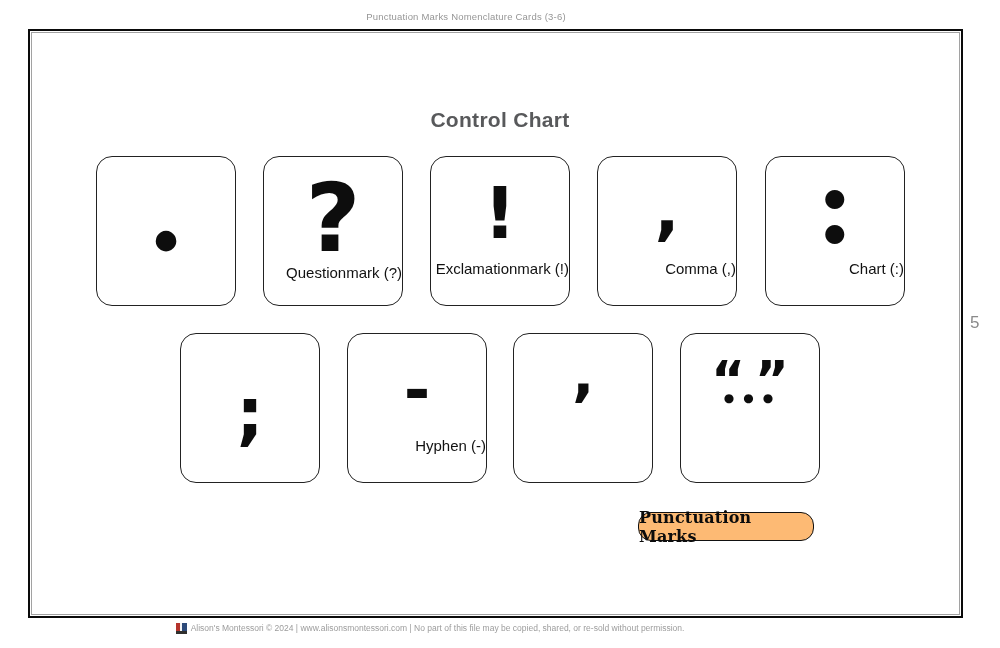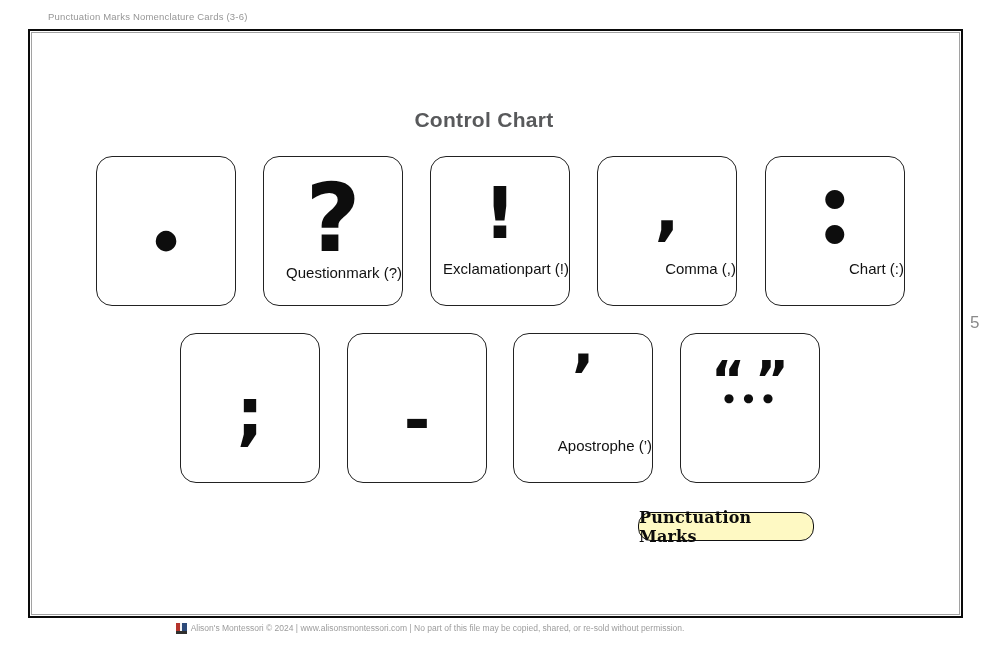--- a/index.html
+++ b/index.html
@@ -2,36 +2,36 @@
 <html><head>
 <meta charset="utf-8">
 <style>
   html,body{margin:0;padding:0;}
   body{
     width:1000px;height:648px;background:#ffffff;position:relative;overflow:hidden;
     font-family:"Liberation Sans", sans-serif;-webkit-font-smoothing:antialiased;
   }
   
   .doc-header{
-    position:absolute;top:11px;left:0;width:932px;
-    font-size:9.5px;color:#969696;letter-spacing:.2px;margin-left:48px;
+    position:absolute;top:11px;left:0;width:932px;text-align:center;
+    font-size:9.5px;color:#969696;letter-spacing:.2px;
   }
   
   .frame{
     position:absolute;left:28px;top:29px;width:931px;height:585px;
     border:2.5px solid #0a0a0a;background:#ffffff;
   }
   .frame::after{
     content:"";position:absolute;inset:1px;border:1px solid #a2a2a2;pointer-events:none;
   }
   .page-number{
     position:absolute;left:970px;top:313px;font-size:17px;color:#8a8a8a;
   }
   .chart-title{
-    position:absolute;top:108px;left:0;width:968px;text-align:center;
+    position:absolute;top:108px;left:16px;width:968px;text-align:center;
     font-size:21px;font-weight:bold;color:#58595b;letter-spacing:.3px;
   }
   
   .card{
     position:absolute;width:140px;height:150px;background:#ffffff;
     border:1.3px solid #222222;border-radius:16px;box-sizing:border-box;
     display:flex;flex-direction:column;
   }
   .sym-area{flex:1;display:flex;align-items:center;justify-content:center;}
   .sym{
@@ -59,21 +59,21 @@
     font-family:"DejaVu Sans", sans-serif;
   }
   .label{
     height:48px;padding-bottom:13px;display:flex;flex-direction:row;
     justify-content:flex-end;align-items:center;text-align:center;
     font-size:15px;line-height:21px;color:#111111;
   }
   
   .label-box{
     position:absolute;left:638px;top:512px;width:176px;height:29px;
-    border:1.6px solid #111111;border-radius:13px;background:#fef9c3;
+    border:1.6px solid #111111;border-radius:13px;background:#fdba74;
     display:flex;align-items:center;justify-content:center;box-sizing:border-box;
   }
   .label-box span{
     font-family:"DejaVu Serif", serif;font-weight:bold;font-size:16px;color:#0c0c0c;
     letter-spacing:.2px;
   }
   
   .footer{
     position:absolute;top:620px;left:0;width:860px;height:16px;
     display:flex;align-items:center;justify-content:center;gap:4px;
@@ -112,21 +112,21 @@
     <span>mark (?)</span>
   </div>
 </div>
 
 <div class="card" style="left:430px;top:156px">
   <div class="sym-area">
     <span class="sym sym-exclaim">!</span>
   </div>
   <div class="label">
     <span>Exclamation</span>
-    <span>part (!)</span>
+    <span>mark (!)</span>
   </div>
 </div>
 
 <div class="card" style="left:597px;top:156px">
   <div class="sym-area">
     <span class="sym sym-comma">,</span>
   </div>
   <div class="label">
     <span>Comma (,)</span>
   </div>
@@ -145,28 +145,28 @@
 <div class="card" style="left:180px;top:333px">
   <div class="sym-area">
     <span class="sym sym-semicolon">;</span>
   </div>
 </div>
 
 <div class="card" style="left:347px;top:333px">
   <div class="sym-area">
     <span class="sym sym-hyphen">-</span>
   </div>
+  <div class="label">
+    <span>Hyphen (-)</span>
+  </div>
 </div>
 
 <div class="card" style="left:513px;top:333px">
   <div class="sym-area">
     <span class="sym sym-apostrophe">’</span>
-  </div>
-  <div class="label">
-    <span>Apostrophe (’)</span>
   </div>
 </div>
 
 <div class="card" style="left:680px;top:333px">
   <div class="sym-area quote-area">
     <span class="q-open">“</span>
     <span class="q-close">”</span>
     <span class="q-dots">●●●</span>
   </div>
 </div>

